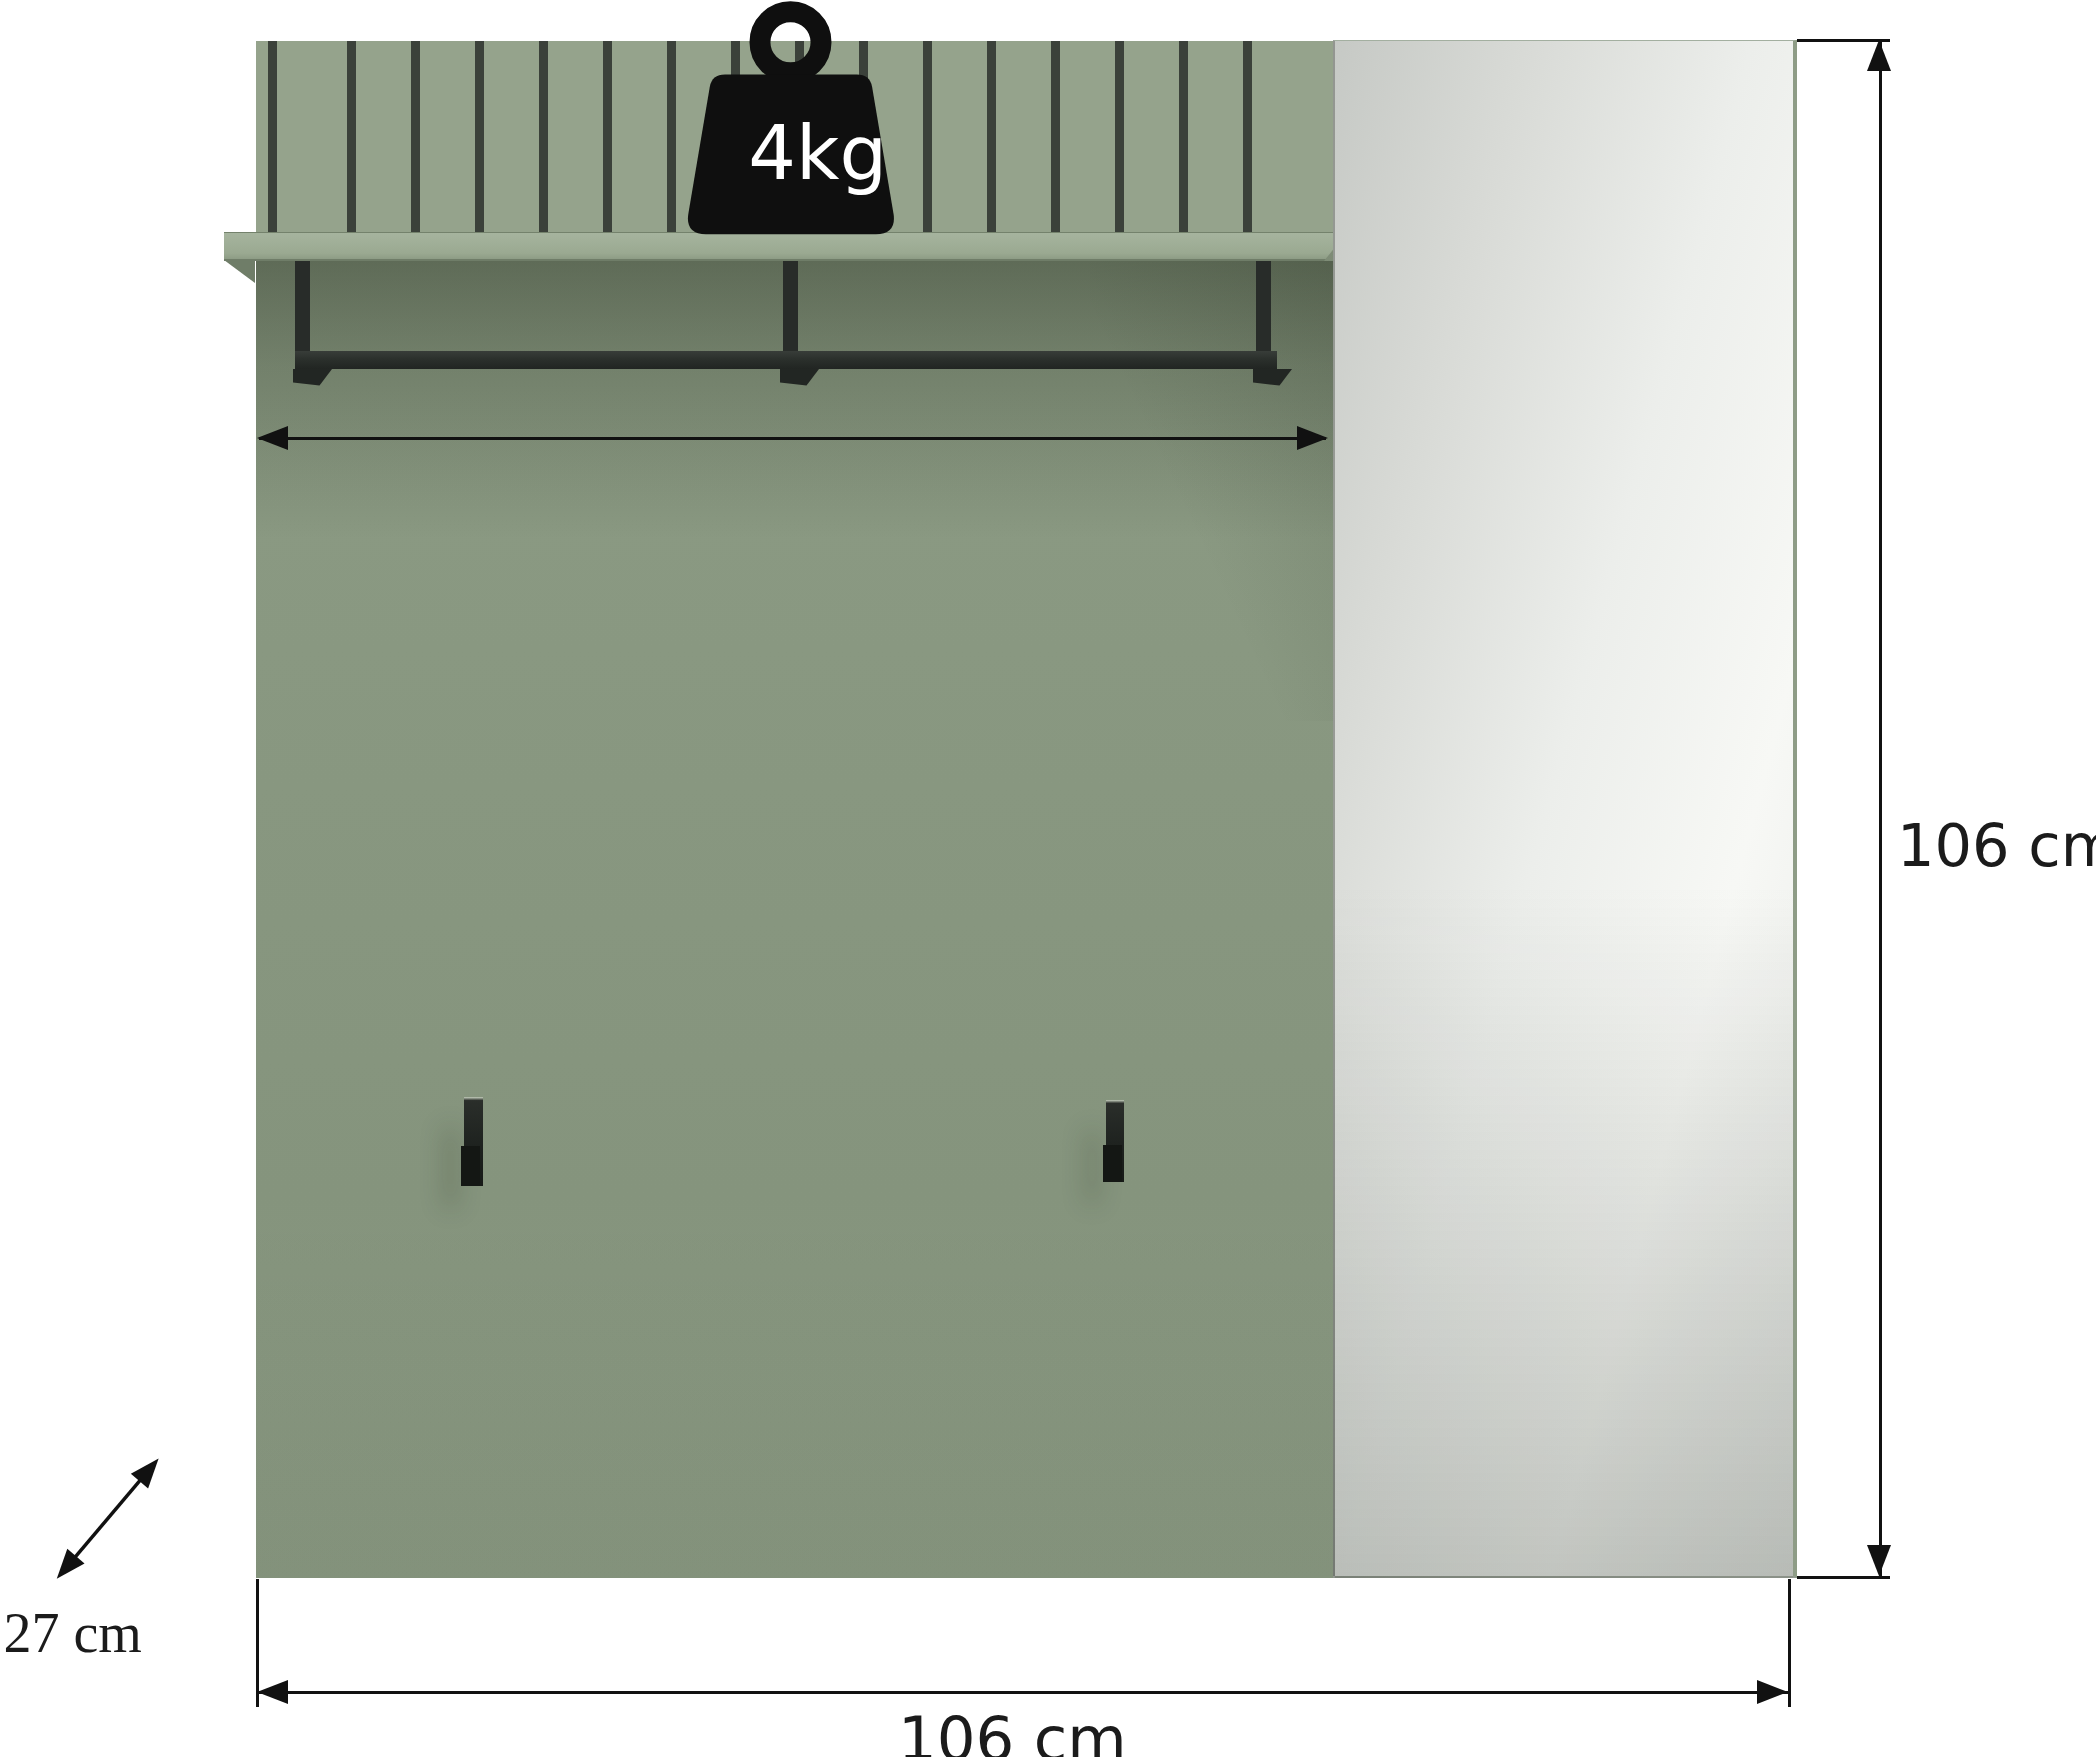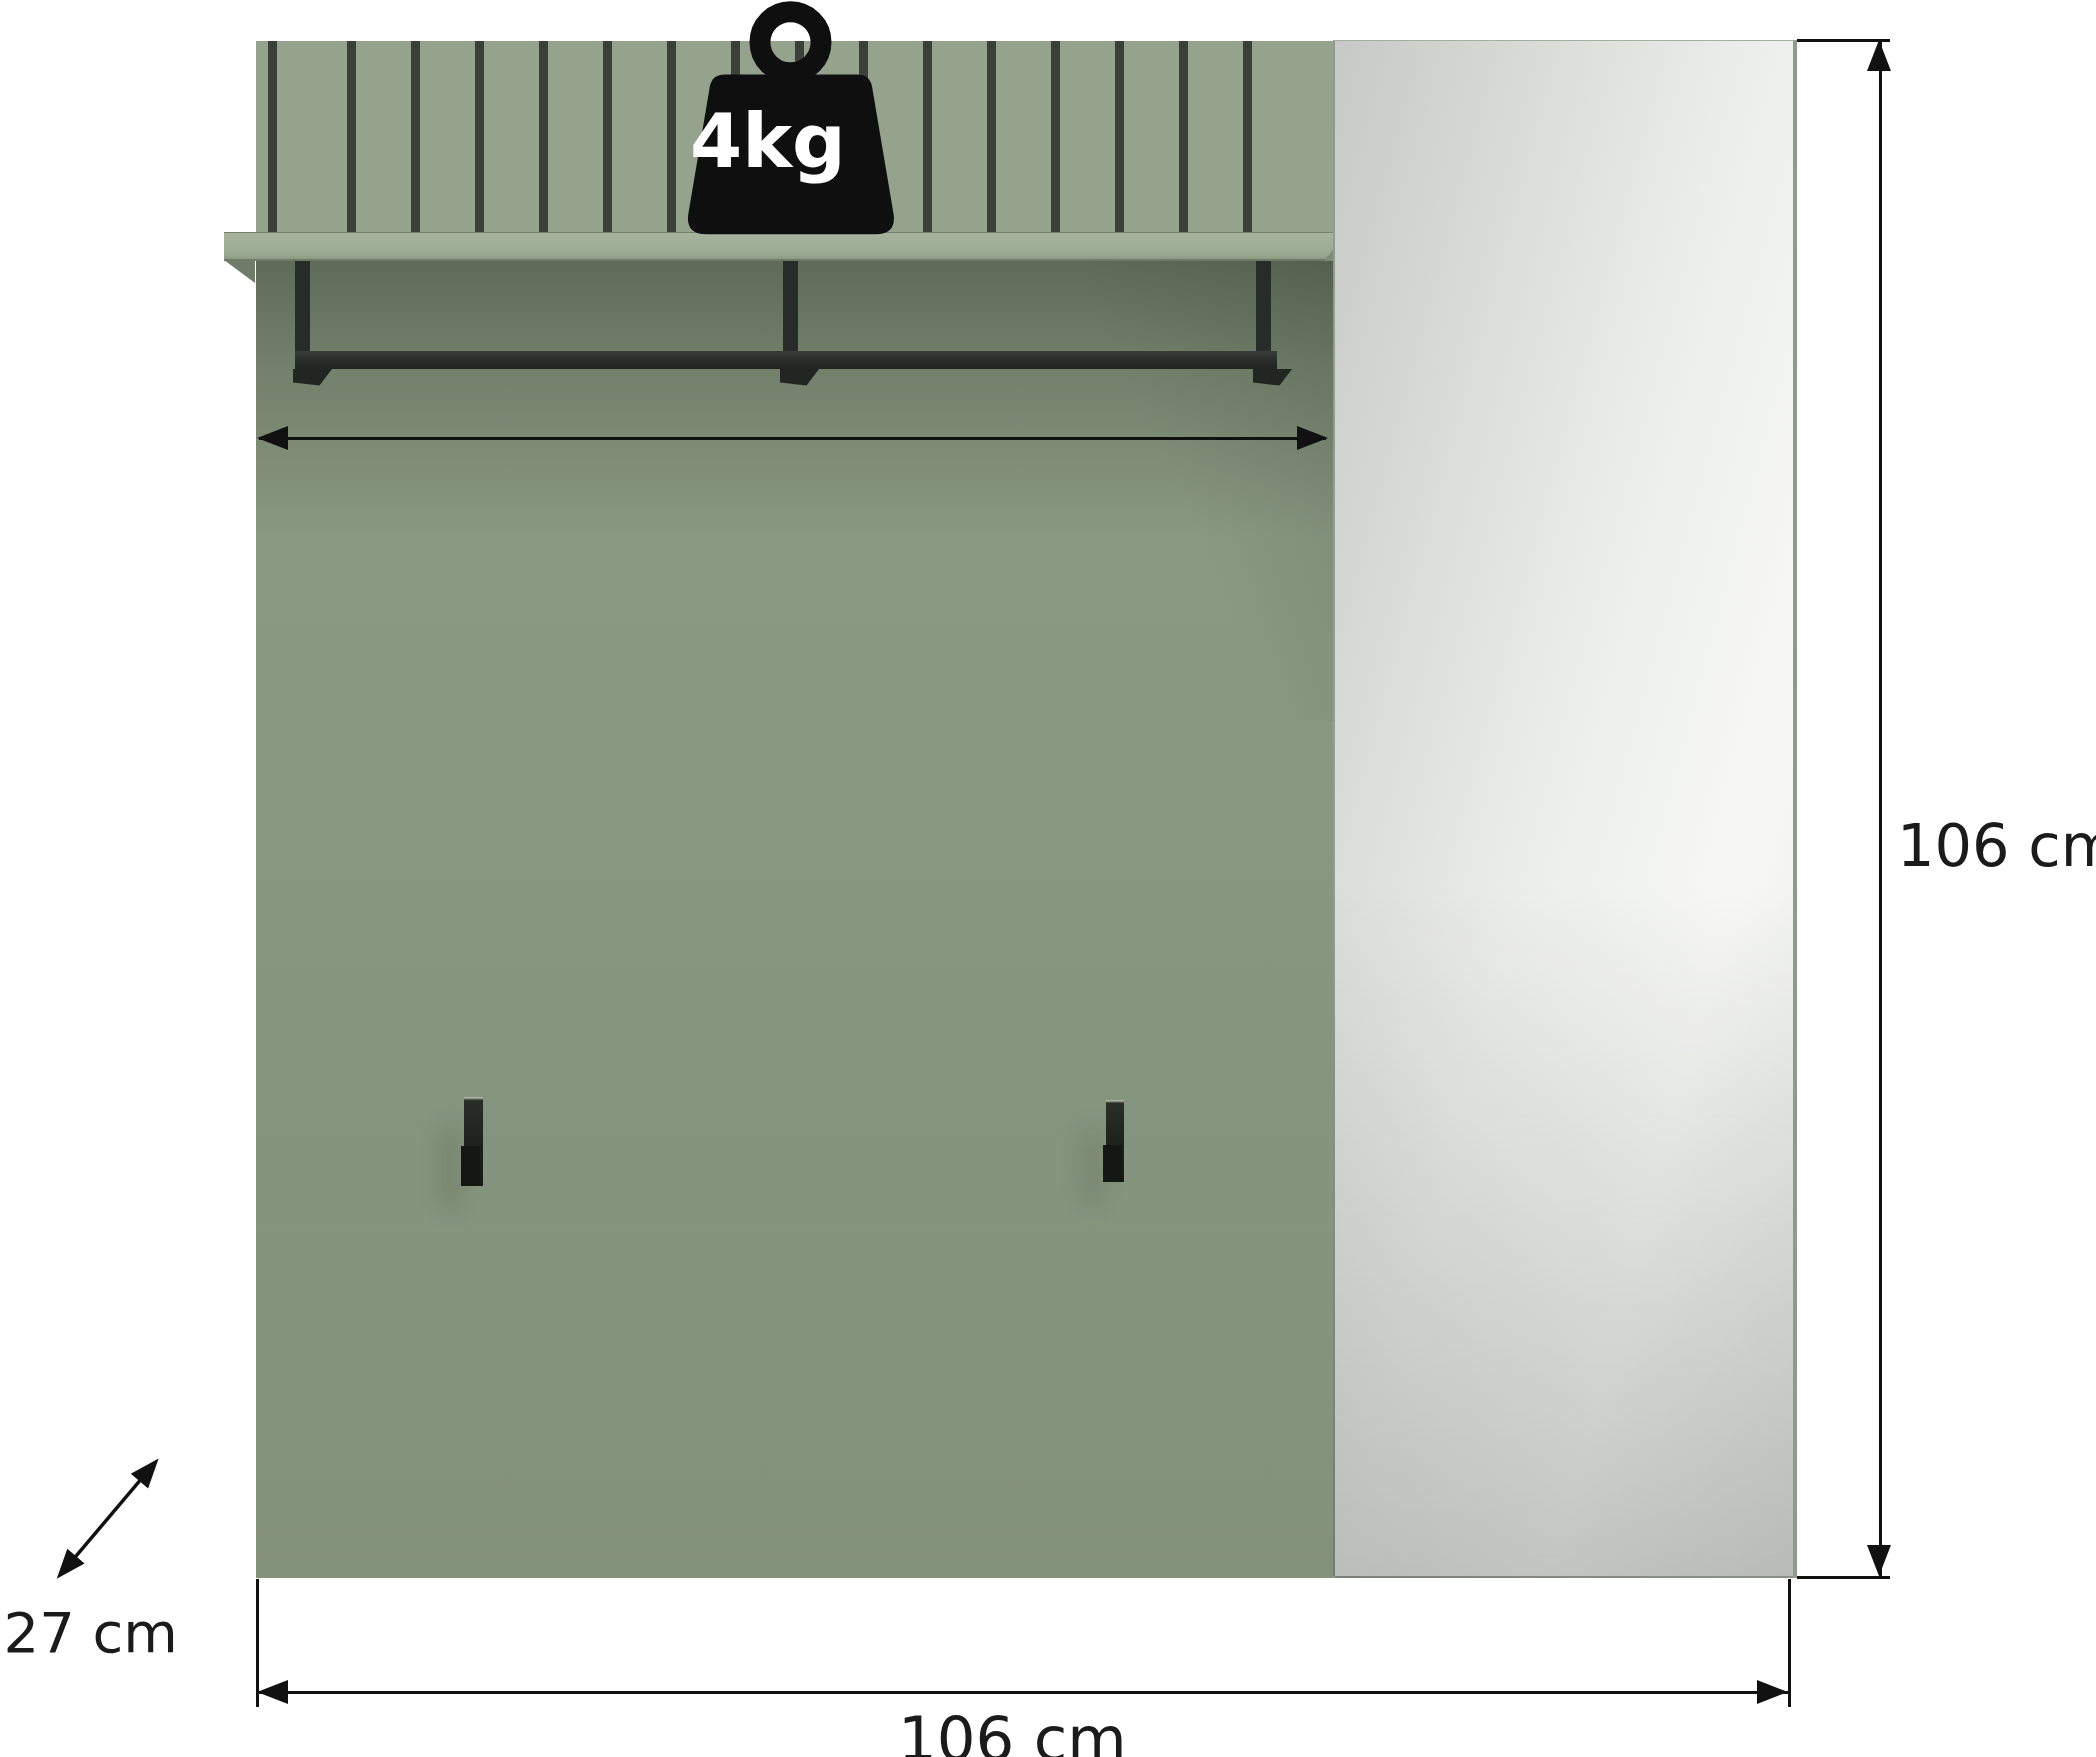--- a/index.html
+++ b/index.html
@@ -129,28 +129,28 @@
   .ah.up-pt    { border-left: 12.2px solid transparent; border-right: 12.2px solid transparent; border-bottom: 31px solid var(--line-color, #111111); }
   .ah.down-pt  { border-left: 12.2px solid transparent; border-right: 12.2px solid transparent; border-top: 31px solid var(--line-color, #111111); }
 
   .dim-label {
     color: var(--label-color, #1b1b1b);
     white-space: nowrap;
     line-height: 1;
   }
   .label-height { left: 1897px; top: 816px; font-size: 59px; }
   .label-width  { left: 898px; top: 1708px; font-size: 61px; }
-  .label-depth  { left: 3.5px;    top: 1605px; font-size: 56px; }
+  .label-depth  { left: 3.5px;    top: 1605px; font-size: 56px; font-family: Liberation Serif, serif; }
 
   
   .weight-svg { left: 664px; top: 0px; }
   .weight-label {
-    left: 690px; top: 104px; width: 197px;
-    text-align: left;
-    font-size: 75px; font-weight: 700;
+    left: 690px; top: 116px; width: 197px;
+    text-align: right;
+    font-size: 75px; font-weight: 400;
     color: var(--badge-text, #ffffff);
     line-height: 1;
   }
 </style>
 </head>
 <body>
 
 <div class="stage">
 
   <div class="abs panel">

